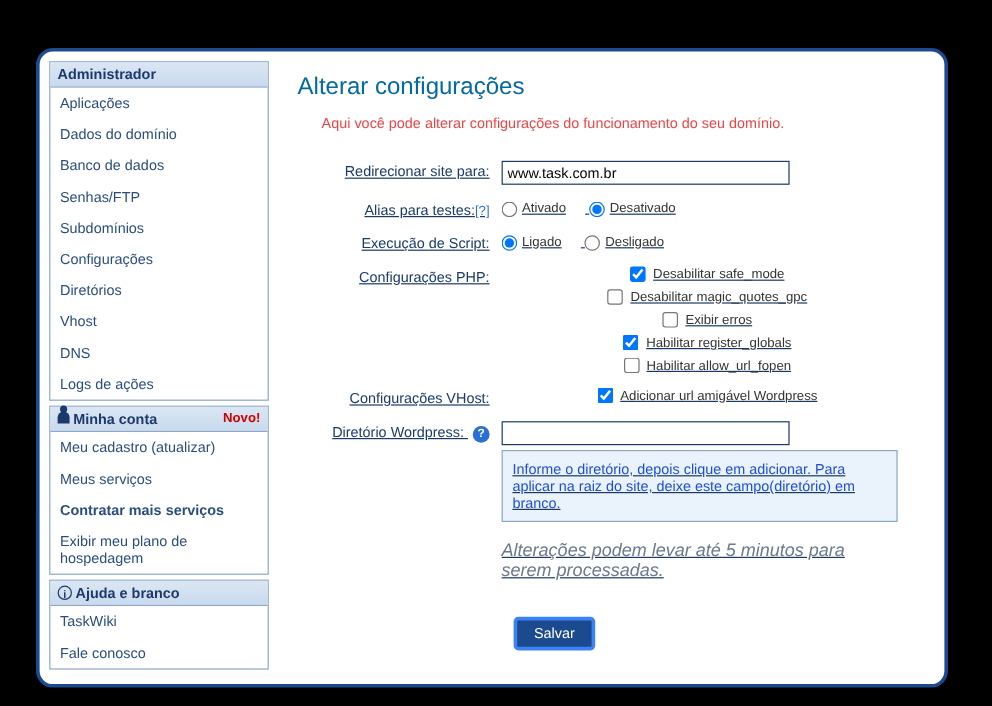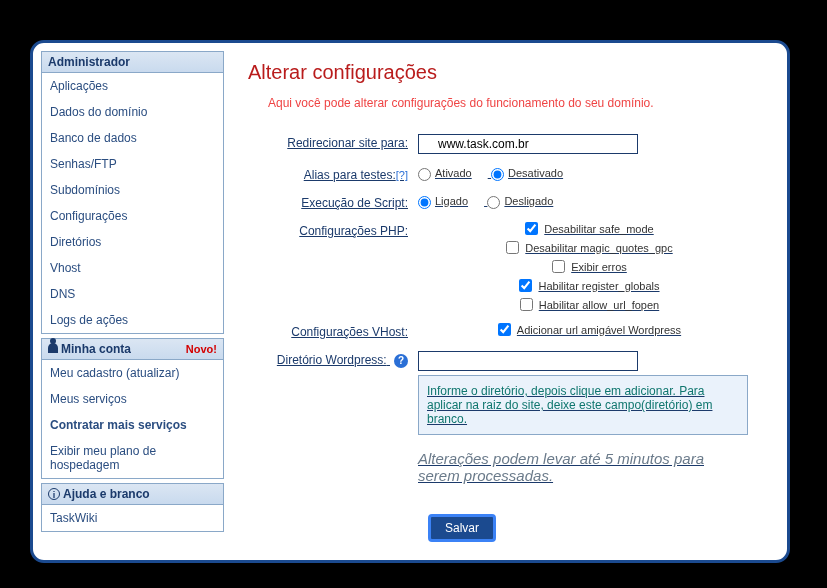--- a/index.html
+++ b/index.html
@@ -9,33 +9,33 @@
 .sidebox { border: 1px solid #8aa8c8; margin-bottom: 4px; background: #fff; }
 .sidebox-head { background: linear-gradient(#dbe6f3,#c9daee); padding: 3px 6px; font-weight: bold; border-bottom: 1px solid #8aa8c8; display: flex; justify-content: space-between; align-items: center; }
 .sidebox-head .new { color: #d40000; font-weight: bold; font-size: 11px; }
 .sidebox ul { list-style: none; }
 .sidebox li { padding: 6px 8px; color: #2a4d80; cursor: pointer; }
 .sidebox li.bold { font-weight: bold; }
 .person-icon { display:inline-block; width:10px; height:10px; background:#1b3a6b; border-radius:50% 50% 0 0; position:relative; margin-right:3px; }
 .person-icon::before { content:''; position:absolute; top:-5px; left:2px; width:6px; height:6px; background:#1b3a6b; border-radius:50%; }
 .help-icon { display:inline-block; width:12px; height:12px; border:1px solid #1b3a6b; border-radius:50%; text-align:center; line-height:12px; font-size:9px; font-weight:bold; margin-right:3px; }
 .main { flex: 1; padding: 10px 18px 10px 24px; }
-.main h1 { font-size: 20px; font-weight: normal; color: #b91c1c; margin-bottom: 12px; }
+.main h1 { font-size: 20px; font-weight: normal; color: #0369a1; margin-bottom: 12px; }
 .main .descr { color: #ef4444; margin-bottom: 24px; margin-left: 20px; }
 .form-row { display: flex; align-items: flex-start; margin-bottom: 12px; text-decoration: underline; }
 .form-label { width: 170px; text-align: right; padding-right: 10px; padding-top: 2px; color: #1b3a6b; }
 .form-ctrl { flex: 1; }
-.form-ctrl input[type="text"] { border: 1px solid #1b3a6b; padding: 2px 19px; width: 220px; font-family: inherit; font-size: 12px; }
+.form-ctrl input[type="text"] { border: 1px solid #1b3a6b; padding: 2px 4px; width: 240px; font-family: inherit; font-size: 12px; }
 .radio-group label { margin-right: 16px; font-size: 11px; color: #333; }
 .radio-group input { vertical-align: middle; margin-right: 4px; }
 .chk-list { display: flex; flex-direction: column; gap: 6px; align-items: center; }
 .chk-list label { font-size: 11px; color: #333; display: flex; align-items: center; gap: 6px; }
 .helplink { color: #2a6fd6; font-size: 11px; cursor: pointer; }
 .qmark { display:inline-block; width:14px; height:14px; background:#2a6fd6; color:#fff; border-radius:50%; text-align:center; line-height:14px; font-weight:bold; font-size:10px; margin-left:4px; cursor:pointer; }
-.info-box { border: 1px solid #8aa8c8; background: #eaf2fb; padding: 8px; color: #0f766e; margin-top: 4px; width: 330px; font-size: 12px; }
+.info-box { border: 1px solid #8aa8c8; background: #eaf2fb; padding: 8px; color: #1d4ed8; margin-top: 4px; width: 330px; font-size: 12px; }
 .note { font-style: italic; color: #6a7a8a; font-size: 15px; margin-top: 15px; width: 330px; }
 .save-btn { background: #1b4a8f; color: #fff; border: 3px solid #3b82f6; border-radius: 4px; padding: 4px 14px; font-size: 12px; cursor: pointer; margin-top: 18px; margin-left: 180px; }
 </style>
 </head>
 <body>
 
 <div class="panel">
 
   <div class="sidebar">
 
@@ -69,20 +69,21 @@
           <li>Exibir meu plano de hospedagem</li>
         </ul>
     </div>
 
     <div class="sidebox">
       <div class="sidebox-head">
         <span><span class="help-icon">i</span><span>Ajuda e branco</span></span>
       </div>
       <ul id="help-list">
           <li>TaskWiki</li>
+          <li>Fale conosco</li>
         </ul>
     </div>
 
   </div>
 
   <div class="main">
     <h1>Alterar configurações</h1>
     <p class="descr">Aqui você pode alterar configurações do funcionamento do seu domínio.</p>
 
     <div class="form-row">

